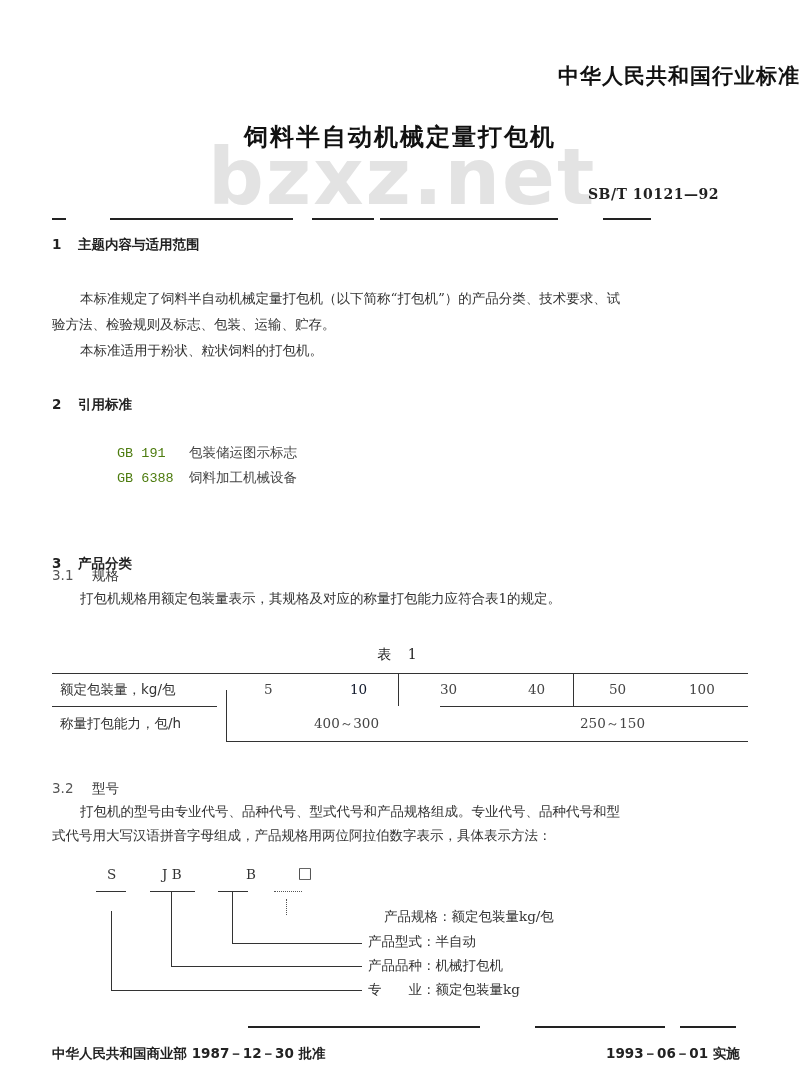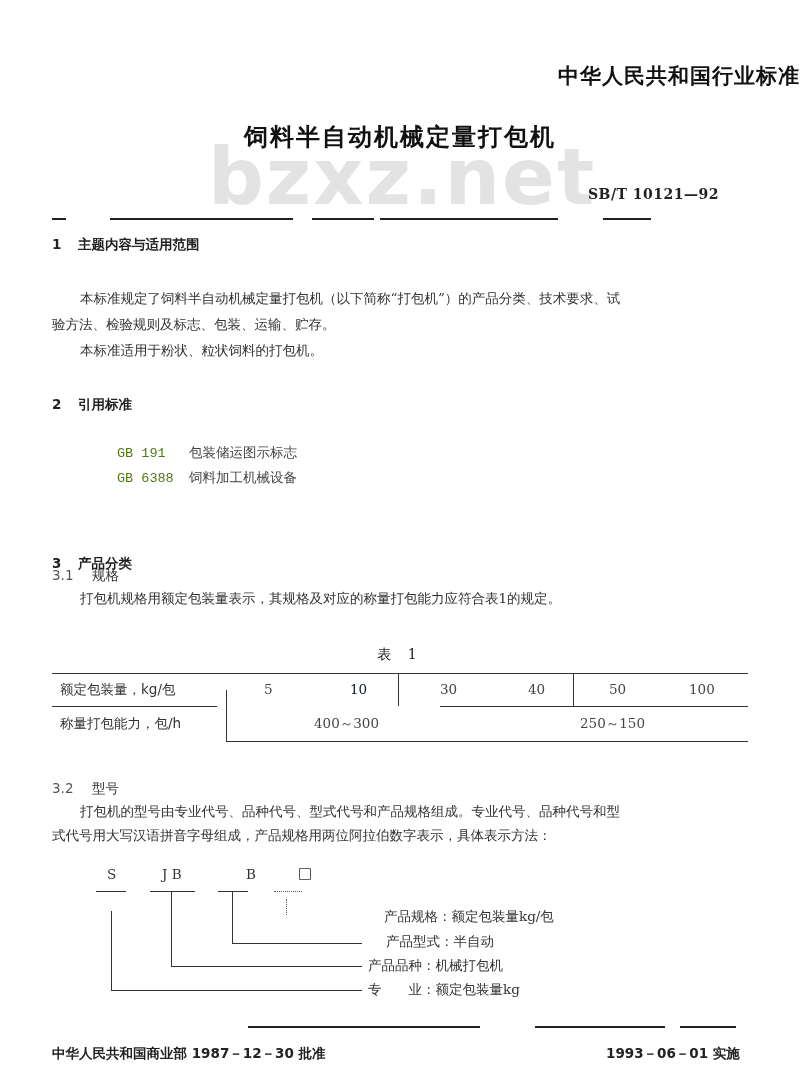--- a/index.html
+++ b/index.html
@@ -108,21 +108,21 @@
 
 <div class="abs vline" style="left:232px;top:891px;height:53px;"></div>
 <div class="abs tline" style="left:232px;top:943px;width:130px;"></div>
 <div class="abs vline" style="left:171px;top:891px;height:76px;"></div>
 <div class="abs tline" style="left:171px;top:966px;width:191px;"></div>
 <div class="abs vline" style="left:111px;top:911px;height:79px;"></div>
 <div class="abs tline" style="left:111px;top:990px;width:251px;"></div>
 <div class="abs" style="left:286px;top:899px;height:16px;border-left:1px dotted #555;"></div>
 
 <div class="abs diag-lbl" style="left:368px;top:908px;margin-left:16px;">产品规格：额定包装量kg/包</div>
-<div class="abs diag-lbl" style="left:368px;top:933px;margin-left:18px;">产品型式：半自动</div>
+<div class="abs diag-lbl" style="left:368px;top:933px;">产品型式：半自动</div>
 <div class="abs diag-lbl" style="left:368px;top:957px;">产品品种：机械打包机</div>
 <div class="abs diag-lbl" style="left:368px;top:981px;">专　　业：额定包装量kg</div>
 
 <div class="abs rule" style="left:248px;top:1026px;width:232px;"></div>
 <div class="abs rule" style="left:535px;top:1026px;width:130px;"></div>
 <div class="abs rule" style="left:680px;top:1026px;width:56px;"></div>
 <div class="abs footer-l">中华人民共和国商业部 1987－12－30 批准</div>
 <div class="abs footer-r">1993－06－01 实施</div>
 
 </body></html>

